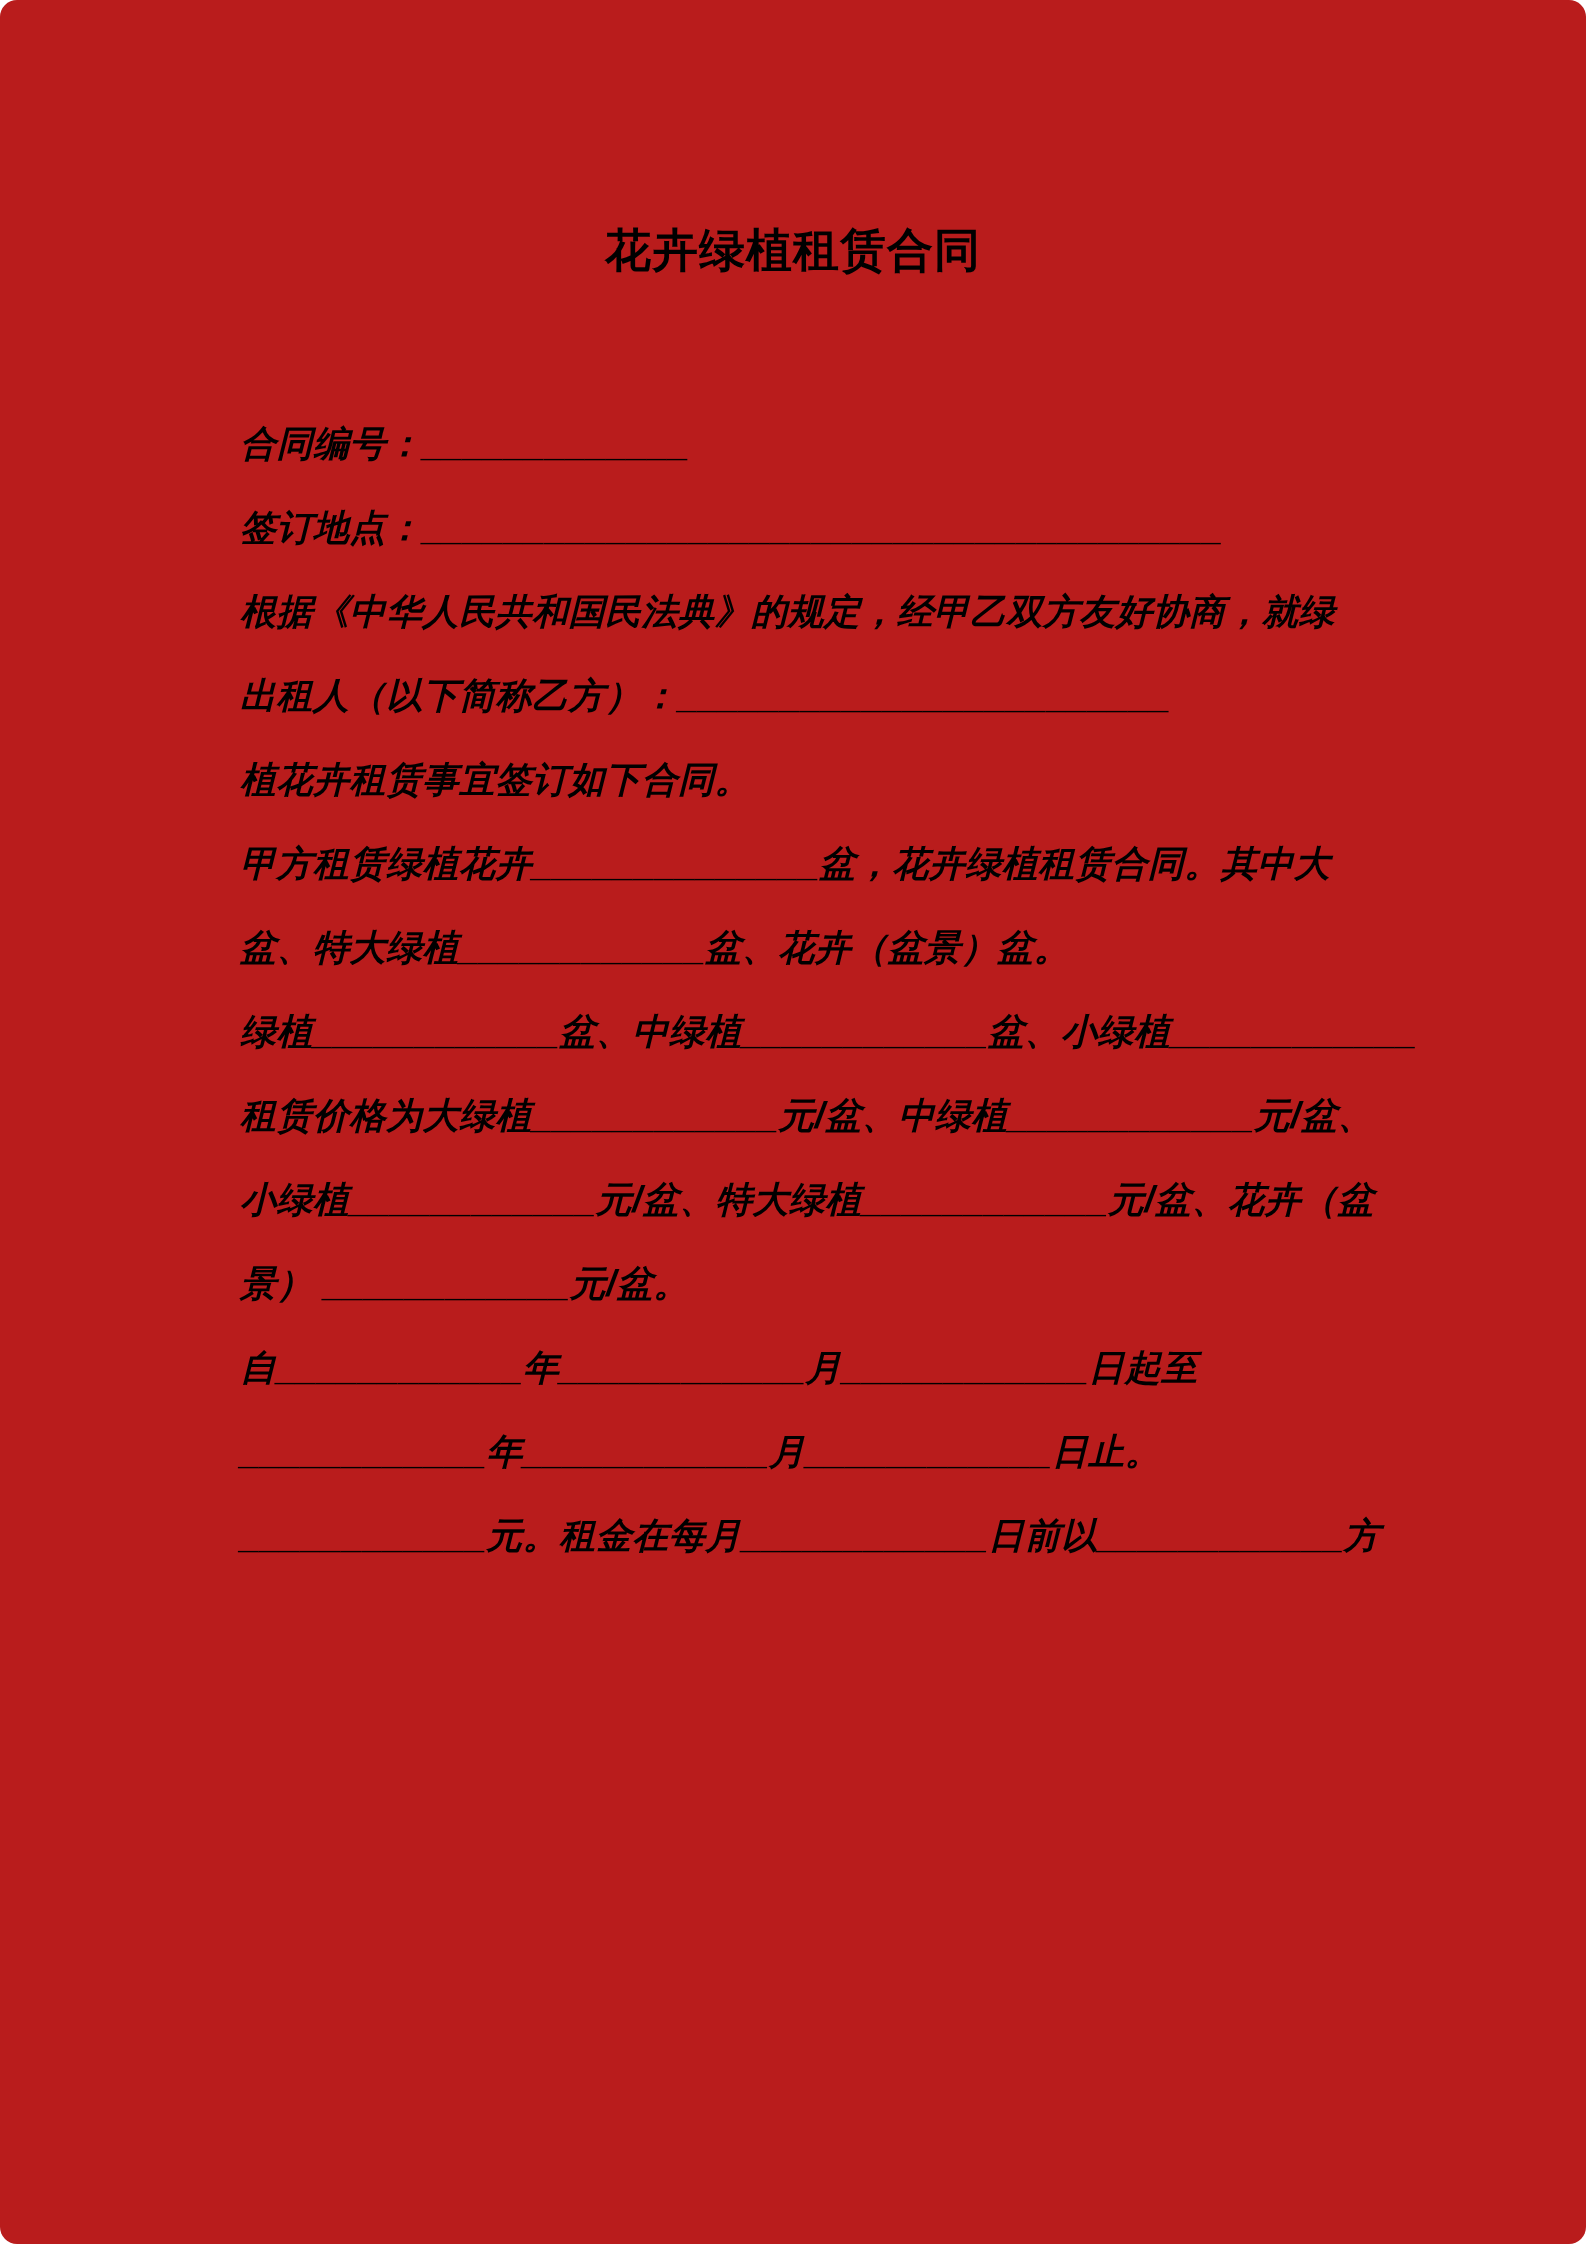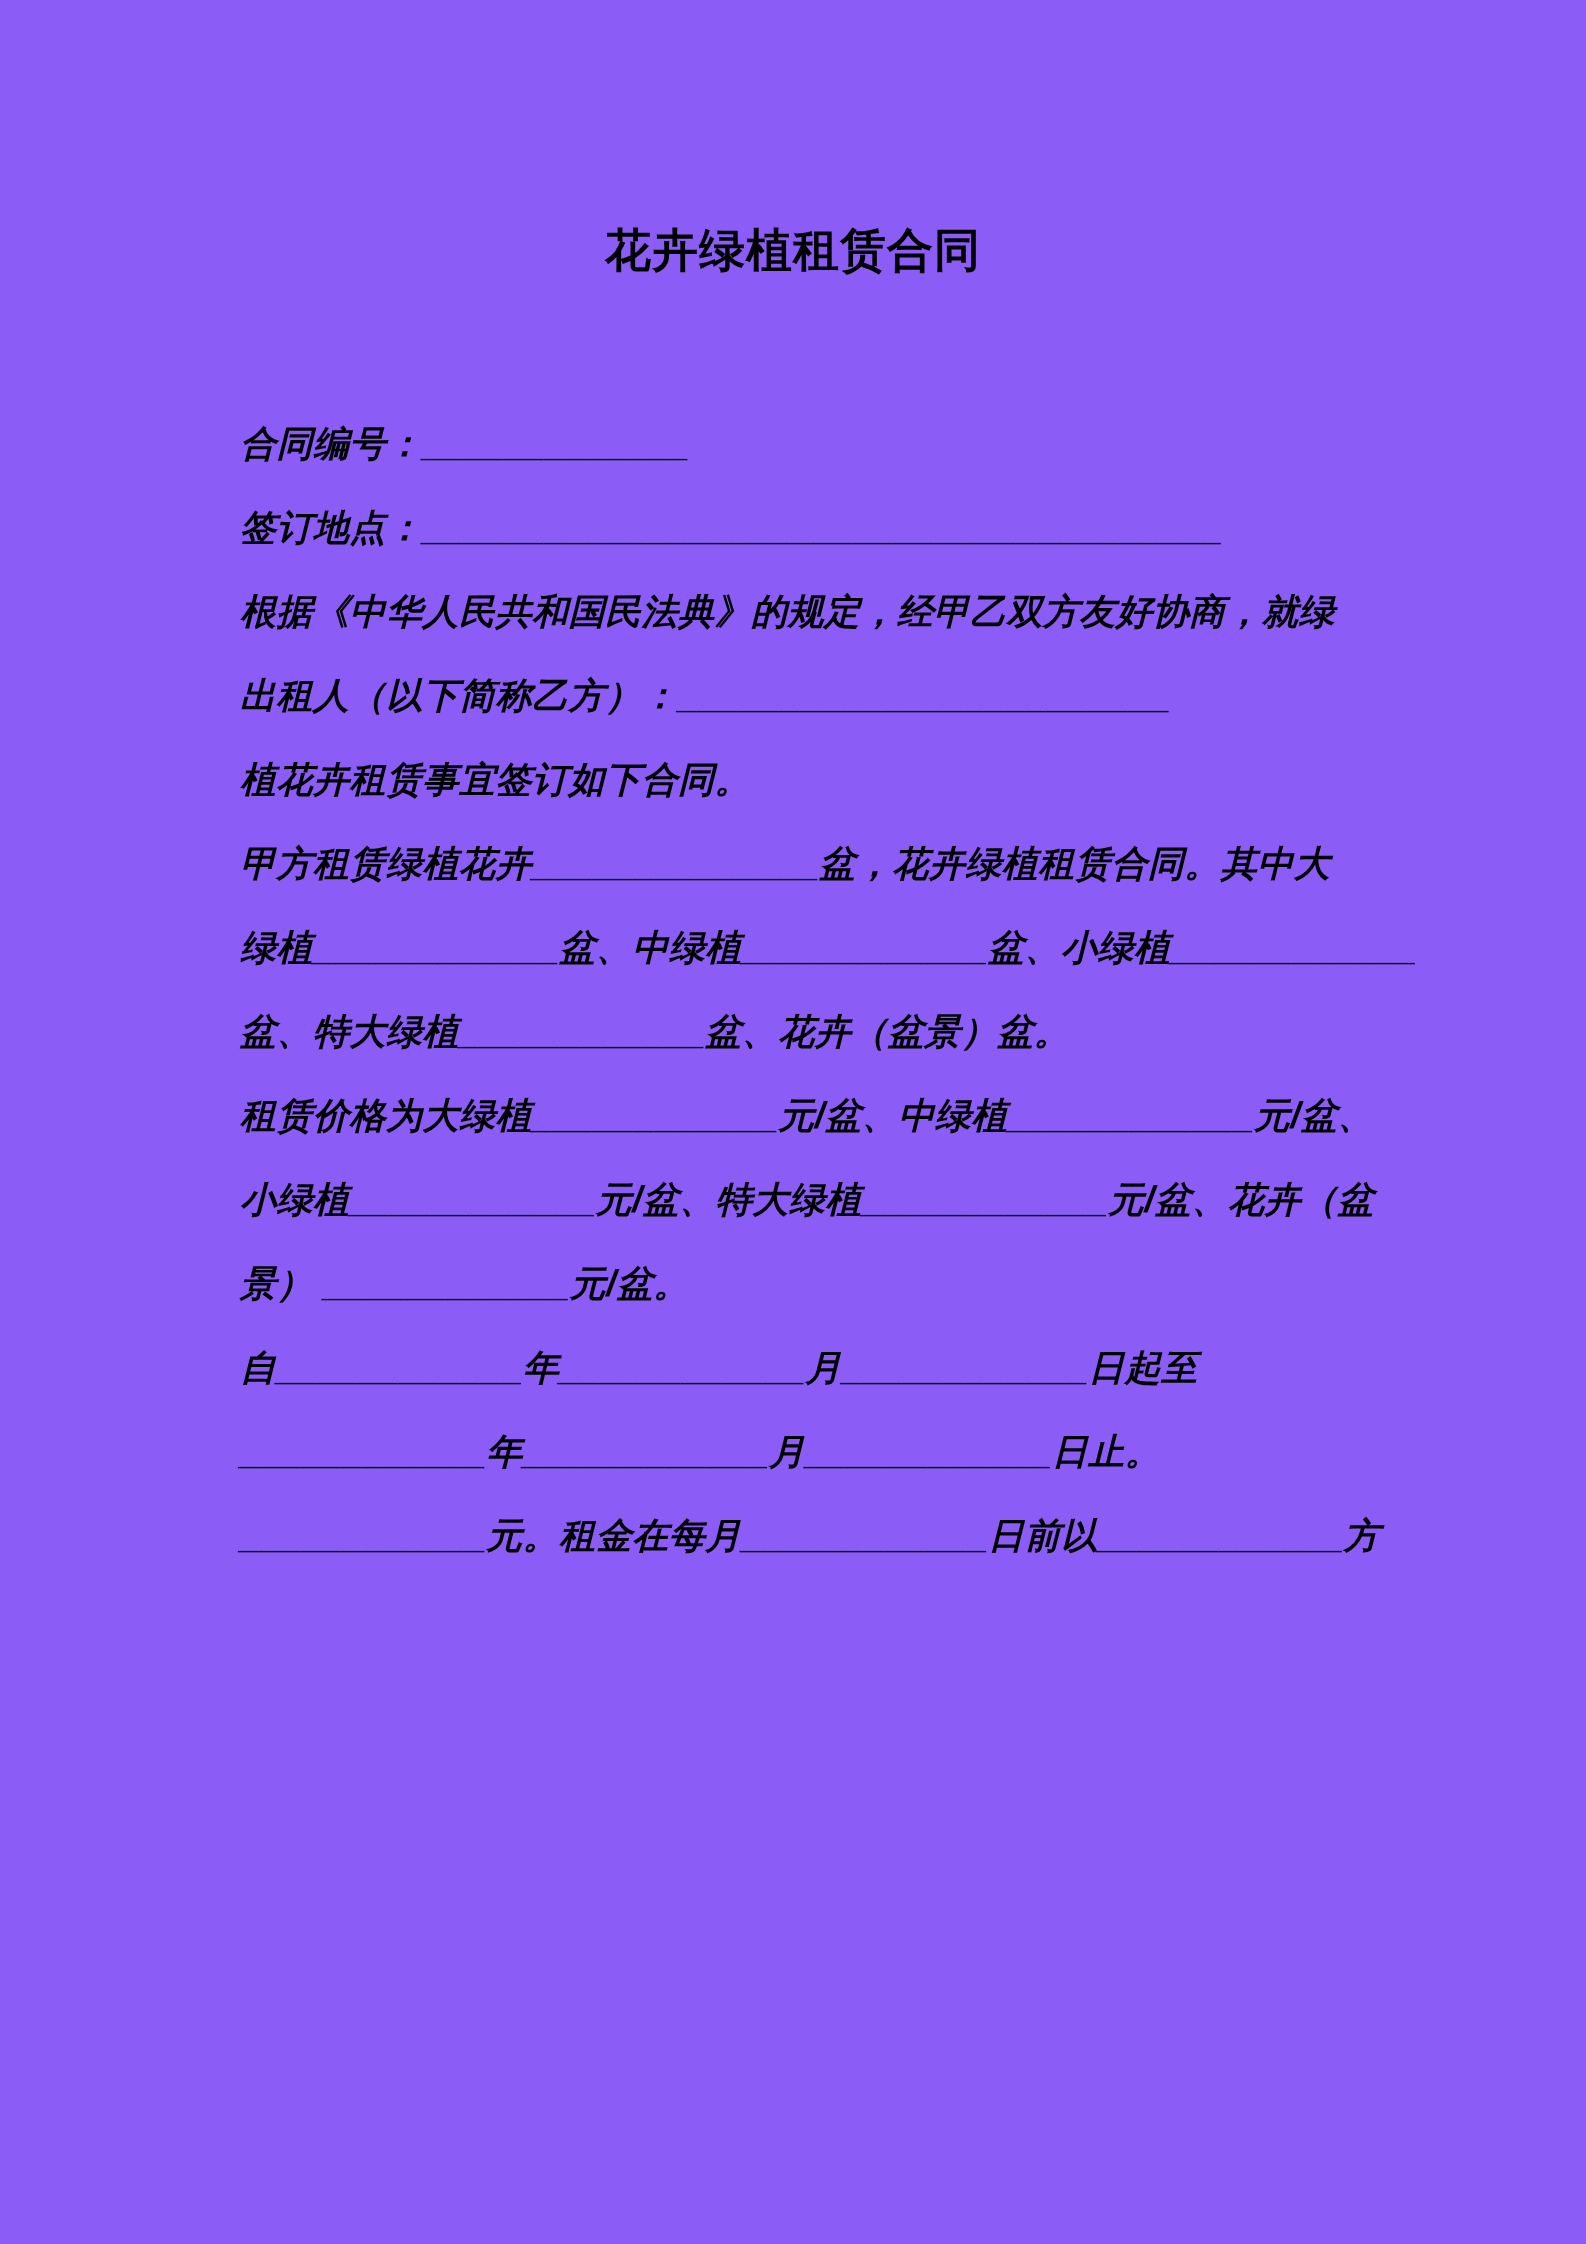--- a/index.html
+++ b/index.html
@@ -4,24 +4,25 @@
 <style>
   html, body {
     margin: 0;
     padding: 0;
     background: #ffffff;
   }
   .page {
     position: relative;
     width: 1586px;
     height: 2244px;
-    background: #8b5cf6;
+    background: #b91c1c;
     overflow: hidden;
     font-family: "Liberation Sans", sans-serif;
     color: #000000;
+    border-radius: 17px;
   }
   .doc-title {
     position: absolute;
     top: 222px;
     left: 0;
     right: 0;
     height: 56px;
     line-height: 56px;
     text-align: center;
     font-size: 46px;
@@ -52,22 +53,22 @@
 
   <div class="doc-title">花卉绿植租赁合同</div>
 
   <div class="content">
     <div class="line">合同编号：_____________</div>
     <div class="line">签订地点：_______________________________________</div>
     <div class="line">根据《中华人民共和国民法典》的规定，经甲乙双方友好协商，就绿</div>
     <div class="line">出租人（以下简称乙方）：________________________</div>
     <div class="line">植花卉租赁事宜签订如下合同。</div>
     <div class="line">甲方租赁绿植花卉______________盆，花卉绿植租赁合同。其中大</div>
+    <div class="line">盆、特大绿植____________盆、花卉（盆景）盆。</div>
     <div class="line">绿植____________盆、中绿植____________盆、小绿植____________</div>
-    <div class="line">盆、特大绿植____________盆、花卉（盆景）盆。</div>
     <div class="line">租赁价格为大绿植____________元/盆、中绿植____________元/盆、</div>
     <div class="line">小绿植____________元/盆、特大绿植____________元/盆、花卉（盆</div>
     <div class="line">景） ____________元/盆。</div>
     <div class="line">自____________年____________月____________日起至</div>
     <div class="line">____________年____________月____________日止。</div>
     <div class="line">____________元。租金在每月____________日前以____________方</div>
   </div>
 
 </div>
 

